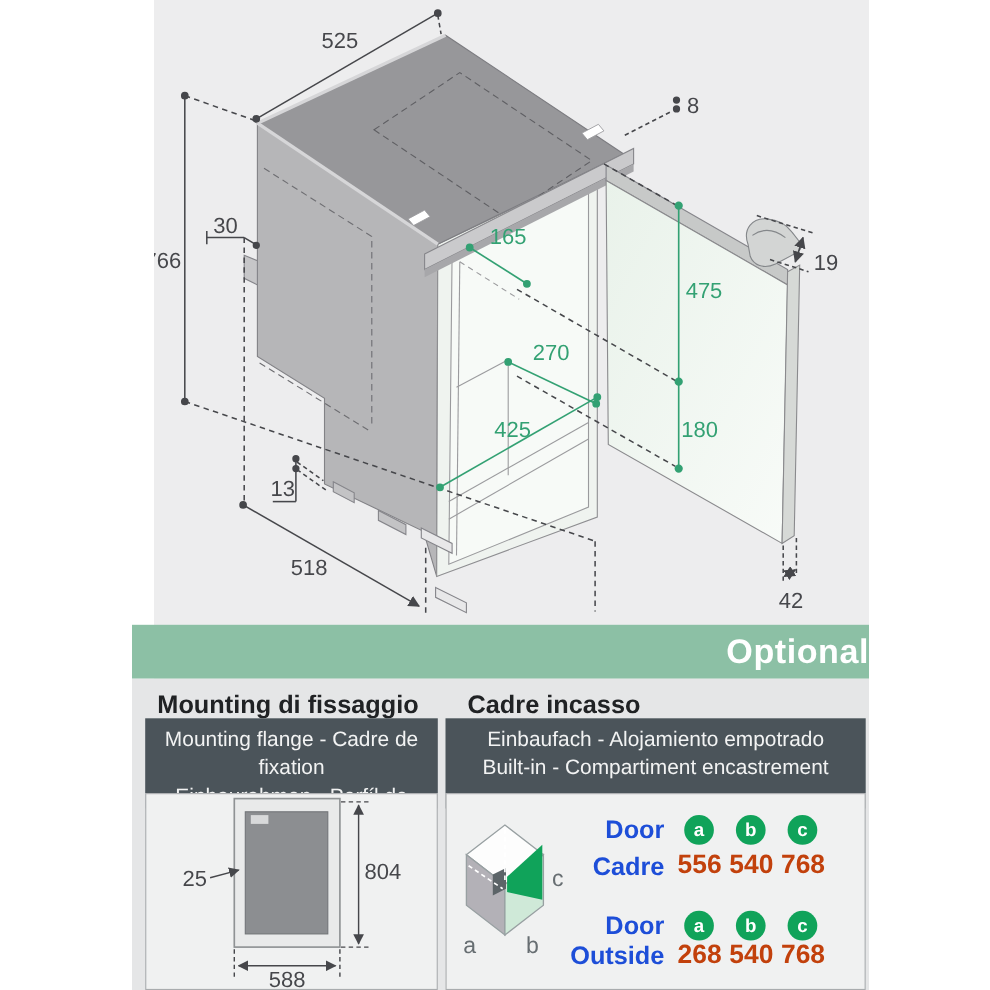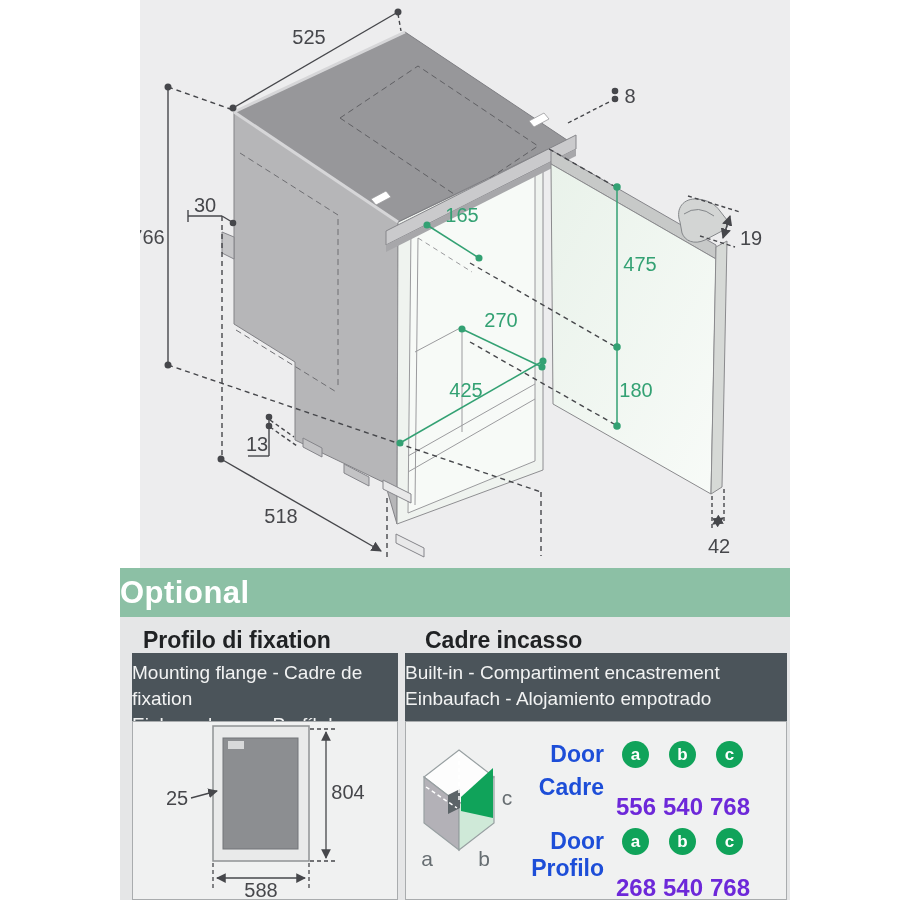--- a/index.html
+++ b/index.html
@@ -1,27 +1,27 @@
 <!DOCTYPE html>
 <html style="--banner-green: #8cc0a5; --badge-green: #10a35a; --dim-green: #33a173; --header-dark: #4b545a;"><head>
 <meta charset="utf-8">
 <style>
   html,body{margin:0;padding:0;background:#fff;}
   #page{position:relative;width:900px;height:900px;background:#ffffff;overflow:hidden;
         font-family:"Liberation Sans",sans-serif;}
   #draw-area{position:absolute;left:140px;top:0;width:650px;height:694px;background:#ededee;}
   #banner{position:absolute;left:120px;top:568px;width:670px;height:49px;background:var(--banner-green,#8cc0a5);
-          color:#fff;font-size:31px;font-weight:bold;text-align:left;line-height:49px;letter-spacing:.5px;}
+          color:#fff;font-size:31px;font-weight:bold;text-align:right;line-height:49px;letter-spacing:.5px;}
   #lower{position:absolute;left:120px;top:617px;width:670px;height:283px;background:#e5e6e7;}
   .sec-title{position:absolute;font-size:23px;font-weight:bold;color:#202224;}
-  .dark-box{position:absolute;background:var(--header-dark,#4b545a);color:#f2f3f3;text-align:left;
+  .dark-box{position:absolute;background:var(--header-dark,#4b545a);color:#f2f3f3;text-align:center;
             font-size:19px;line-height:26px;padding-top:7px;box-sizing:border-box;height:82px;top:36px;}
   .panel{position:absolute;top:104px;height:179px;background:#f0f1f1;border:1px solid #a9acae;box-sizing:border-box;}
   .tlabel{position:absolute;width:110px;text-align:right;font-size:23px;font-weight:bold;color:#1d4ed8;line-height:26px;}
-  .tvalue{position:absolute;width:52px;text-align:center;font-size:24px;font-weight:600;color:#6d28d9;line-height:26px;margin-top:20px;}
+  .tvalue{position:absolute;width:52px;text-align:center;font-size:24px;font-weight:600;color:#c2410c;line-height:26px;}
   .badge{position:absolute;width:27px;height:27px;border-radius:50%;background:var(--badge-green,#10a35a);
          color:#fff;font-size:17px;font-weight:bold;text-align:center;line-height:27px;}
   .cube-label{fill:#676e72;font-size:21px;font-family:"Liberation Sans",sans-serif;}
   text{font-family:"Liberation Sans",sans-serif;}
   .dimt{fill:#46474b;font-size:20px;}
   .dimg{fill:var(--dim-green,#33a173);font-size:20px;}
 </style>
 </head>
 <body>
 
@@ -160,30 +160,30 @@
       <text class="dimg" x="501" y="327" text-anchor="middle">270</text>
       <text class="dimg" x="466" y="397" text-anchor="middle">425</text>
       <text class="dimg" x="636" y="397" text-anchor="middle">180</text>
     </svg>
   </div>
 
   <div id="banner">Optional</div>
 
   <div id="lower">
 
-    <div class="sec-title" style="left:23px;top:10px;">Profilo di fixation</div>
+    <div class="sec-title" style="left:23px;top:10px;">Mounting di fissaggio</div>
     <div class="sec-title" style="left:305px;top:10px;">Cadre incasso</div>
 
     <div class="dark-box" style="left:12px;width:266px;">
       <div>Mounting flange - Cadre de fixation</div>
       <div>Einbaurahmen - Perfíl de fijación</div>
     </div>
     <div class="dark-box" style="left:285px;width:382px;">
+      <div>Einbaufach - Alojamiento empotrado</div>
       <div>Built-in - Compartiment encastrement</div>
-      <div>Einbaufach - Alojamiento empotrado</div>
     </div>
 
     <div class="panel" style="left:12px;width:266px;">
       <svg width="264" height="177" viewBox="132 721 264 177">
         <defs>
           <marker id="arr2" viewBox="0 0 10 10" refX="9" refY="5" markerWidth="7.5" markerHeight="7.5" orient="auto-start-reverse">
             <path d="M0,0L10,5L0,10z" fill="#46474b"></path>
           </marker>
         </defs>
         <rect x="212" y="725" width="96" height="135" fill="#e9eaea" stroke="#8f9294" stroke-width="1.5"></rect>
@@ -223,21 +223,21 @@
       <div class="tlabel" style="left:88px;top:19px;">Door</div>
       <div class="tlabel" style="left:88px;top:52px;">Cadre</div>
       <div class="badge" style="left:216px;top:19px;">a</div>
       <div class="badge" style="left:263px;top:19px;">b</div>
       <div class="badge" style="left:310px;top:19px;">c</div>
       <div class="tvalue" style="left:204px;top:52px;">556</div>
       <div class="tvalue" style="left:251px;top:52px;">540</div>
       <div class="tvalue" style="left:298px;top:52px;">768</div>
 
       <div class="tlabel" style="left:88px;top:106px;">Door</div>
-      <div class="tlabel" style="left:88px;top:133px;">Profilo</div>
+      <div class="tlabel" style="left:88px;top:133px;">Outside</div>
       <div class="badge" style="left:216px;top:106px;">a</div>
       <div class="badge" style="left:263px;top:106px;">b</div>
       <div class="badge" style="left:310px;top:106px;">c</div>
       <div class="tvalue" style="left:204px;top:133px;">268</div>
       <div class="tvalue" style="left:251px;top:133px;">540</div>
       <div class="tvalue" style="left:298px;top:133px;">768</div>
     </div>
   </div>
 </div>
 

